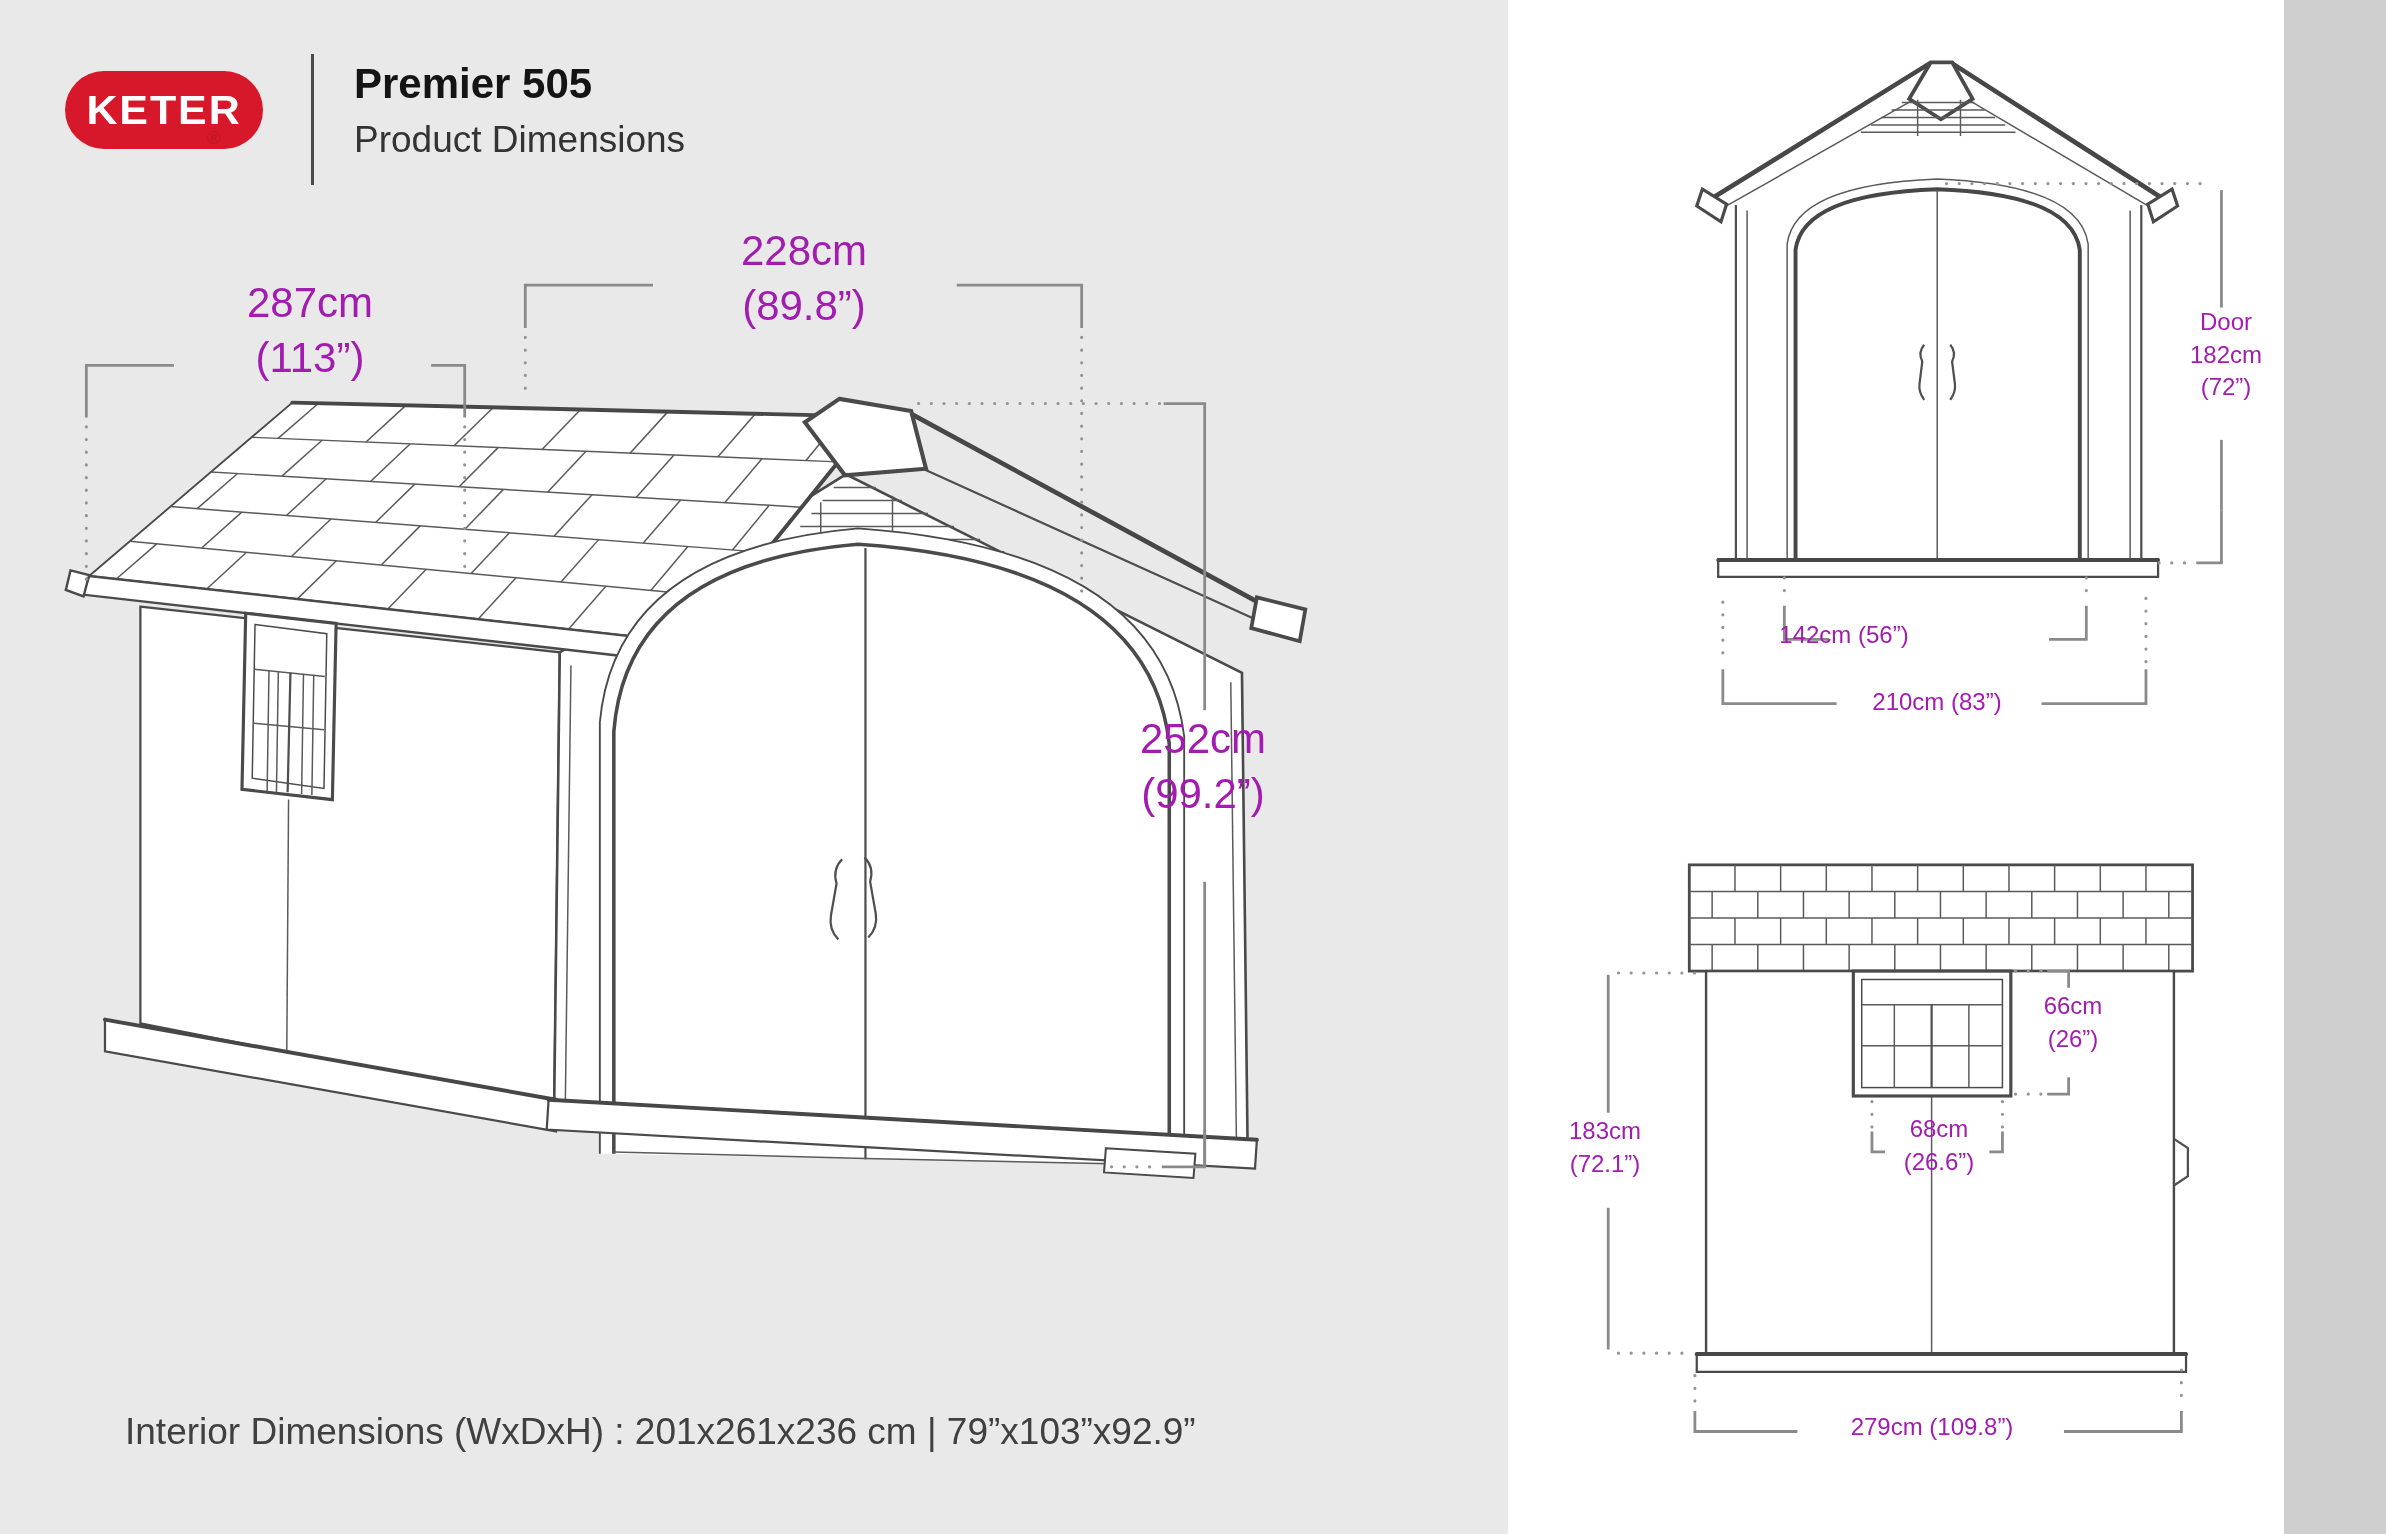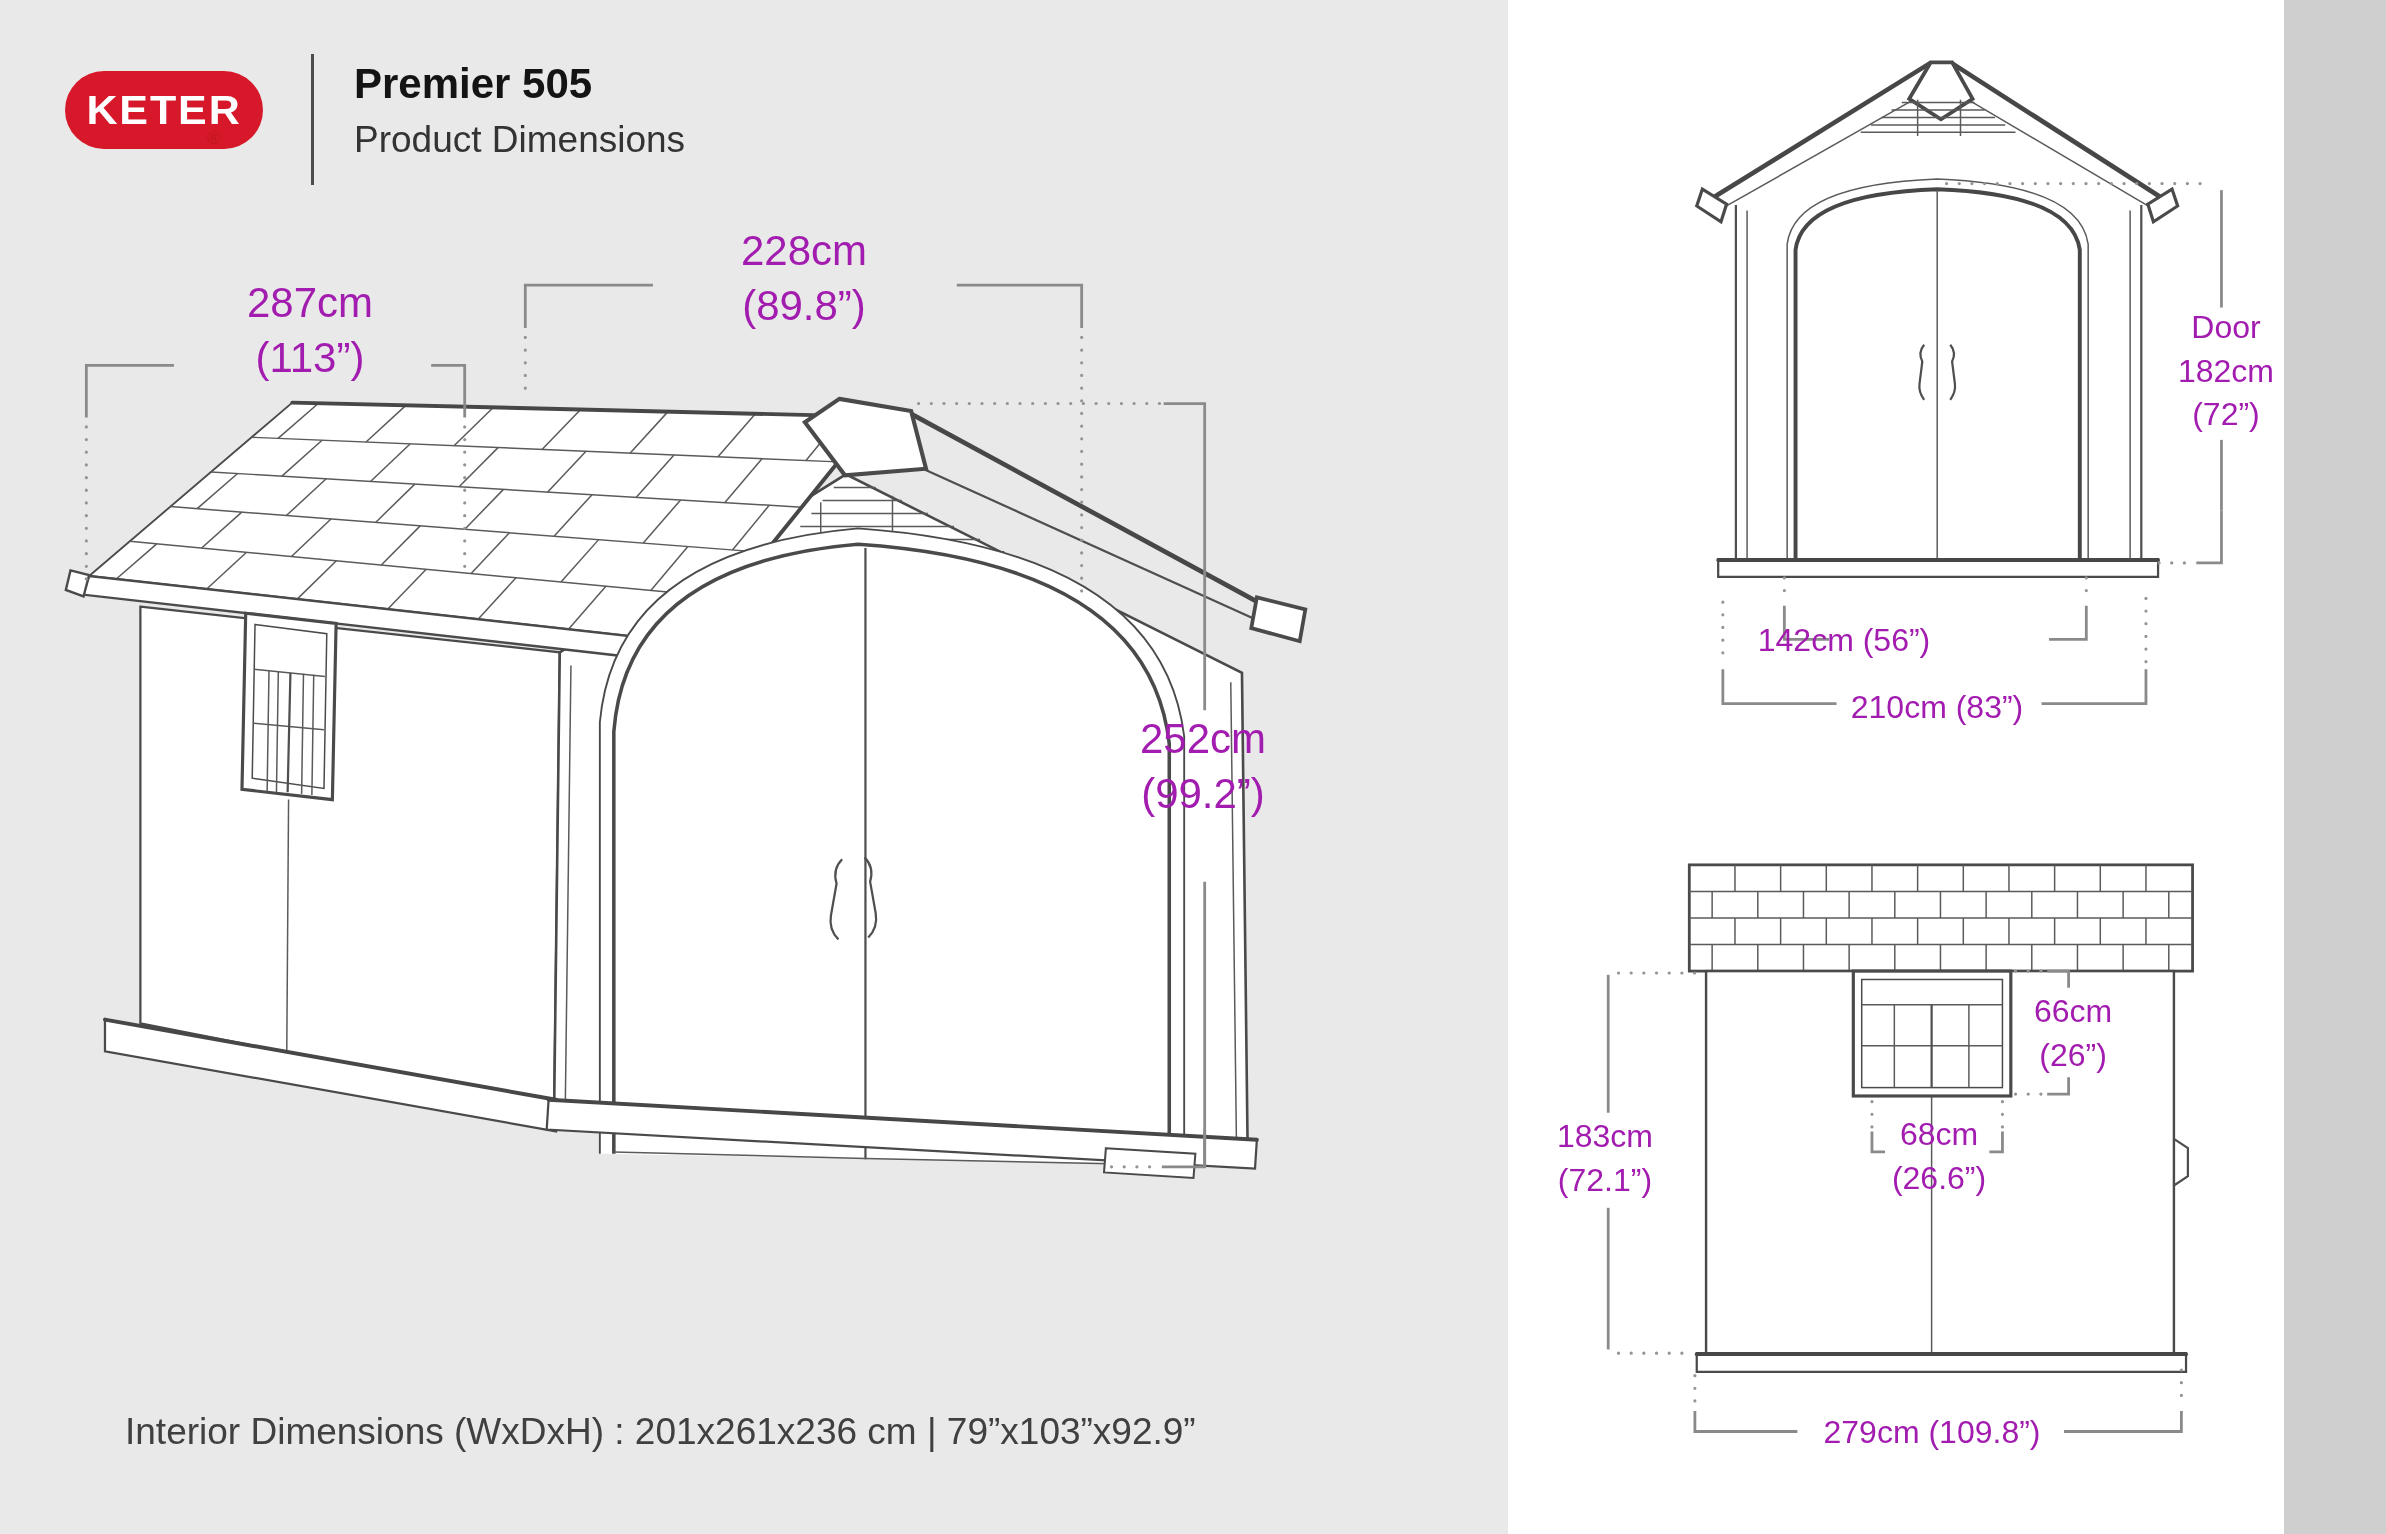--- a/index.html
+++ b/index.html
@@ -13,21 +13,21 @@
              display:flex;align-items:center;justify-content:center;}
   .logo-text{color:#fff;font-weight:bold;font-size:43px;letter-spacing:1.9px;transform:scaleY(.96);}
   .logo-reg{position:absolute;left:207px;top:127px;font-size:18.6px;color:#c41722;font-weight:bold;}
   .hdr-divider{position:absolute;left:311px;top:54px;width:2.8px;height:131px;background:#4c4c4c;}
   .hdr-title{position:absolute;left:354px;top:60px;font-size:42px;font-weight:bold;color:#141414;}
   .hdr-sub{position:absolute;left:354px;top:119px;font-size:37px;font-weight:400;color:#333;}
 
   
   .lbl{position:absolute;transform:translateX(-50%);text-align:center;color:#a21caf;white-space:nowrap;}
   .lbl-main{font-size:42px;line-height:1.3;}
-  .lbl-sm{font-size:32px;line-height:1.36;}
+  .lbl-sm{font-size:24px;line-height:1.36;}
   .footer-text{position:absolute;left:125px;top:1411px;font-size:37px;color:#404040;white-space:nowrap;}
 </style>
 </head>
 <body>
 
 <div class="stage">
 
   <div class="right-panel"></div>
 
   <svg class="art" width="2387" height="1534" viewBox="0 0 2560 1646">

